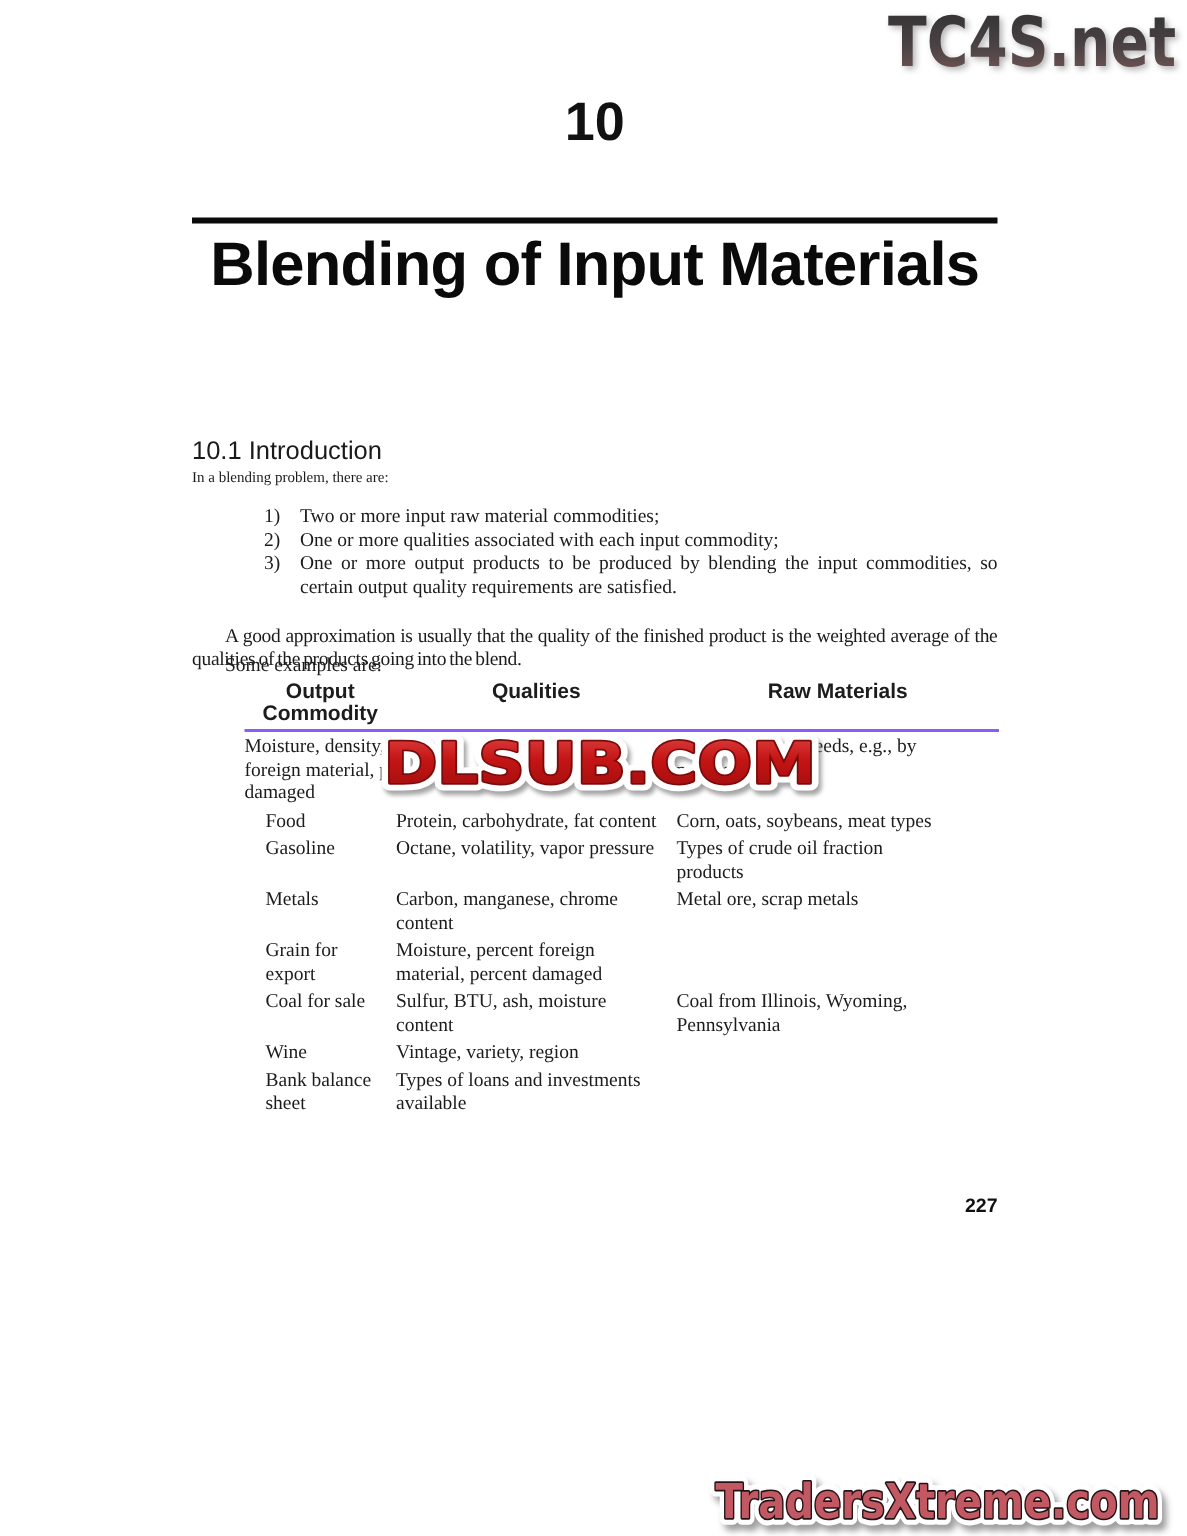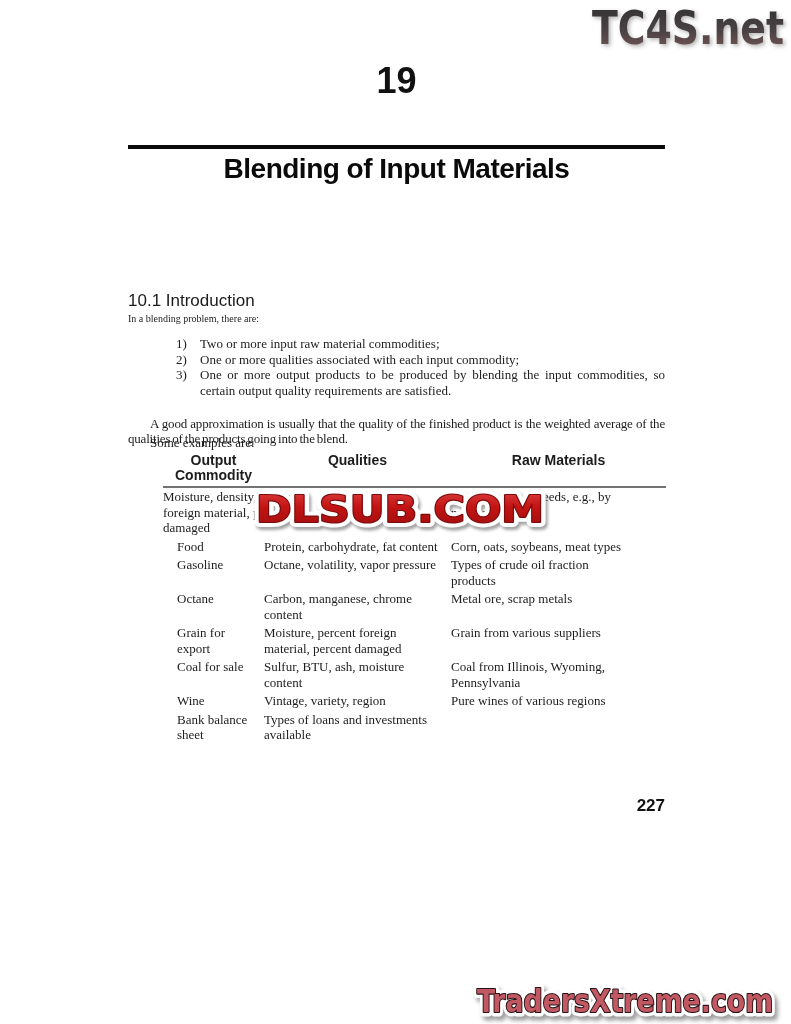--- a/index.html
+++ b/index.html
@@ -5,21 +5,21 @@
   html,body{margin:0;padding:0;}
   body{width:791px;height:1024px;background:#ffffff;position:relative;overflow:hidden;
        font-family:"Liberation Serif", serif;color:#1c1c1c;}
   .abs{position:absolute;}
 
   
   .chapter-number{top:60px;left:128px;width:537px;text-align:center;
     font-family:"Liberation Sans", sans-serif;font-weight:bold;font-size:36px;color:#111;}
   .title-rule{top:145px;left:128px;width:537px;height:4px;background:#0a0a0a;}
   .chapter-title{top:153px;left:128px;width:537px;text-align:center;
-    font-family:"Liberation Sans", sans-serif;font-weight:bold;font-size:28px;color:#0a0a0a;
+    font-family:"Liberation Sans", sans-serif;font-weight:bold;font-size:41px;color:#0a0a0a;
     letter-spacing:-0.5px;}
 
   
   .section-heading{top:291px;left:128px;font-family:"Liberation Sans", sans-serif;
     font-size:17px;font-weight:400;color:#1a1a1a;}
   .intro-line{top:313px;left:128px;font-size:10px;}
   .numbered-list{top:336px;left:176px;width:489px;font-size:13px;line-height:15.6px;}
   .li{display:flex;}
   .li .marker{width:24px;flex:0 0 24px;}
   .li .li-text{flex:1;text-align:justify;}
@@ -27,29 +27,29 @@
     text-align:justify;text-indent:22px;letter-spacing:-0.2px;word-spacing:-1px;}
   .examples-lead{top:435px;left:150px;font-size:13px;}
 
   
   .examples-table{top:453px;left:163px;width:503px;font-size:13px;line-height:15.5px;}
   .tr{display:flex;margin-bottom:3px;}
   .tc{box-sizing:border-box;white-space:pre-line;}
   .tc.c1{width:101px;padding-left:14px;}
   .tc.c2{width:187px;padding-right:8px;}
   .tc.c3{width:215px;}
-  .thead{display:flex;border-bottom:2px solid #737373;padding-bottom:3px;margin-bottom:1px;
+  .thead{display:flex;border-bottom:2px solid #8b5cf6;padding-bottom:3px;margin-bottom:1px;
     font-family:"Liberation Sans", sans-serif;font-weight:bold;font-size:14px;line-height:15px;}
   .thead .tc{text-align:center;white-space:pre-line;padding:0;}
   .thead .tc.c1{width:101px;}
   .thead .tc.c2{width:187px;}
   .thead .tc.c3{width:215px;text-align:center;}
 
   .page-number{top:796px;left:128px;width:537px;text-align:right;
-    font-family:"Liberation Sans", sans-serif;font-weight:bold;font-size:17px;color:#111;}
+    font-family:"Liberation Sans", sans-serif;font-weight:bold;font-size:13px;color:#111;}
 
   
   .wm-tc4s{top:2px;left:588px;width:200px;height:54px;
     filter:drop-shadow(2px 2px 2px rgba(70,70,70,0.4));}
   .wm-tc4s text{font-family:"DejaVu Sans", sans-serif;font-weight:bold;font-size:46px;}
   .wm-dlsub{top:482px;left:248px;width:304px;height:58px;
     filter:drop-shadow(2px 3px 1.5px rgba(90,90,90,0.55));}
   .wm-dlsub text{font-family:"DejaVu Sans", sans-serif;font-weight:bold;font-size:38px;}
   .wm-traders{top:976px;left:470px;width:310px;height:50px;
     filter:drop-shadow(3px 4px 2px rgba(40,40,40,0.45));}
@@ -72,21 +72,21 @@
     </linearGradient>
     <linearGradient id="redGrad" x1="0" y1="0" x2="0" y2="1">
       <stop offset="0%" stop-color="#e04545"></stop>
       <stop offset="45%" stop-color="#c41414"></stop>
       <stop offset="100%" stop-color="#9c0d0d"></stop>
     </linearGradient>
   </defs>
   <text class="tc4s-face" x="100" y="42" text-anchor="middle" textLength="192" lengthAdjust="spacingAndGlyphs">TC4S.net</text>
 </svg>
 
-<div class="abs chapter-number">19</div>
+<div class="abs chapter-number">10</div>
 <div class="abs title-rule"></div>
 <div class="abs chapter-title">Blending of Input Materials</div>
 
 <div class="abs section-heading">10.1 Introduction</div>
 <div class="abs intro-line">In a blending problem, there are:</div>
 
 <div class="abs numbered-list">
   <div class="li">
     <span class="marker">1)</span>
     <span class="li-text">Two or more input raw material commodities;</span>
@@ -125,43 +125,41 @@
     <div class="tc c2">Protein, carbohydrate, fat content</div>
     <div class="tc c3">Corn, oats, soybeans, meat types</div>
   </div>
   <div class="tr">
     <div class="tc c1">Gasoline</div>
     <div class="tc c2">Octane, volatility, vapor pressure</div>
     <div class="tc c3">Types of crude oil fraction
 products</div>
   </div>
   <div class="tr">
-    <div class="tc c1">Octane</div>
+    <div class="tc c1">Metals</div>
     <div class="tc c2">Carbon, manganese, chrome
 content</div>
     <div class="tc c3">Metal ore, scrap metals</div>
   </div>
   <div class="tr">
     <div class="tc c1">Grain for
 export</div>
     <div class="tc c2">Moisture, percent foreign
 material, percent damaged</div>
-    <div class="tc c3">Grain from various suppliers</div>
   </div>
   <div class="tr">
     <div class="tc c1">Coal for sale</div>
     <div class="tc c2">Sulfur, BTU, ash, moisture
 content</div>
     <div class="tc c3">Coal from Illinois, Wyoming,
 Pennsylvania</div>
   </div>
   <div class="tr">
     <div class="tc c1">Wine</div>
     <div class="tc c2">Vintage, variety, region</div>
-    <div class="tc c3">Pure wines of various regions</div>
   </div>
   <div class="tr">
     <div class="tc c1">Bank balance
 sheet</div>
     <div class="tc c3">Types of loans and investments
 available</div>
   </div>
 </div>
 
 <svg class="abs wm-dlsub" viewBox="0 0 304 58">

